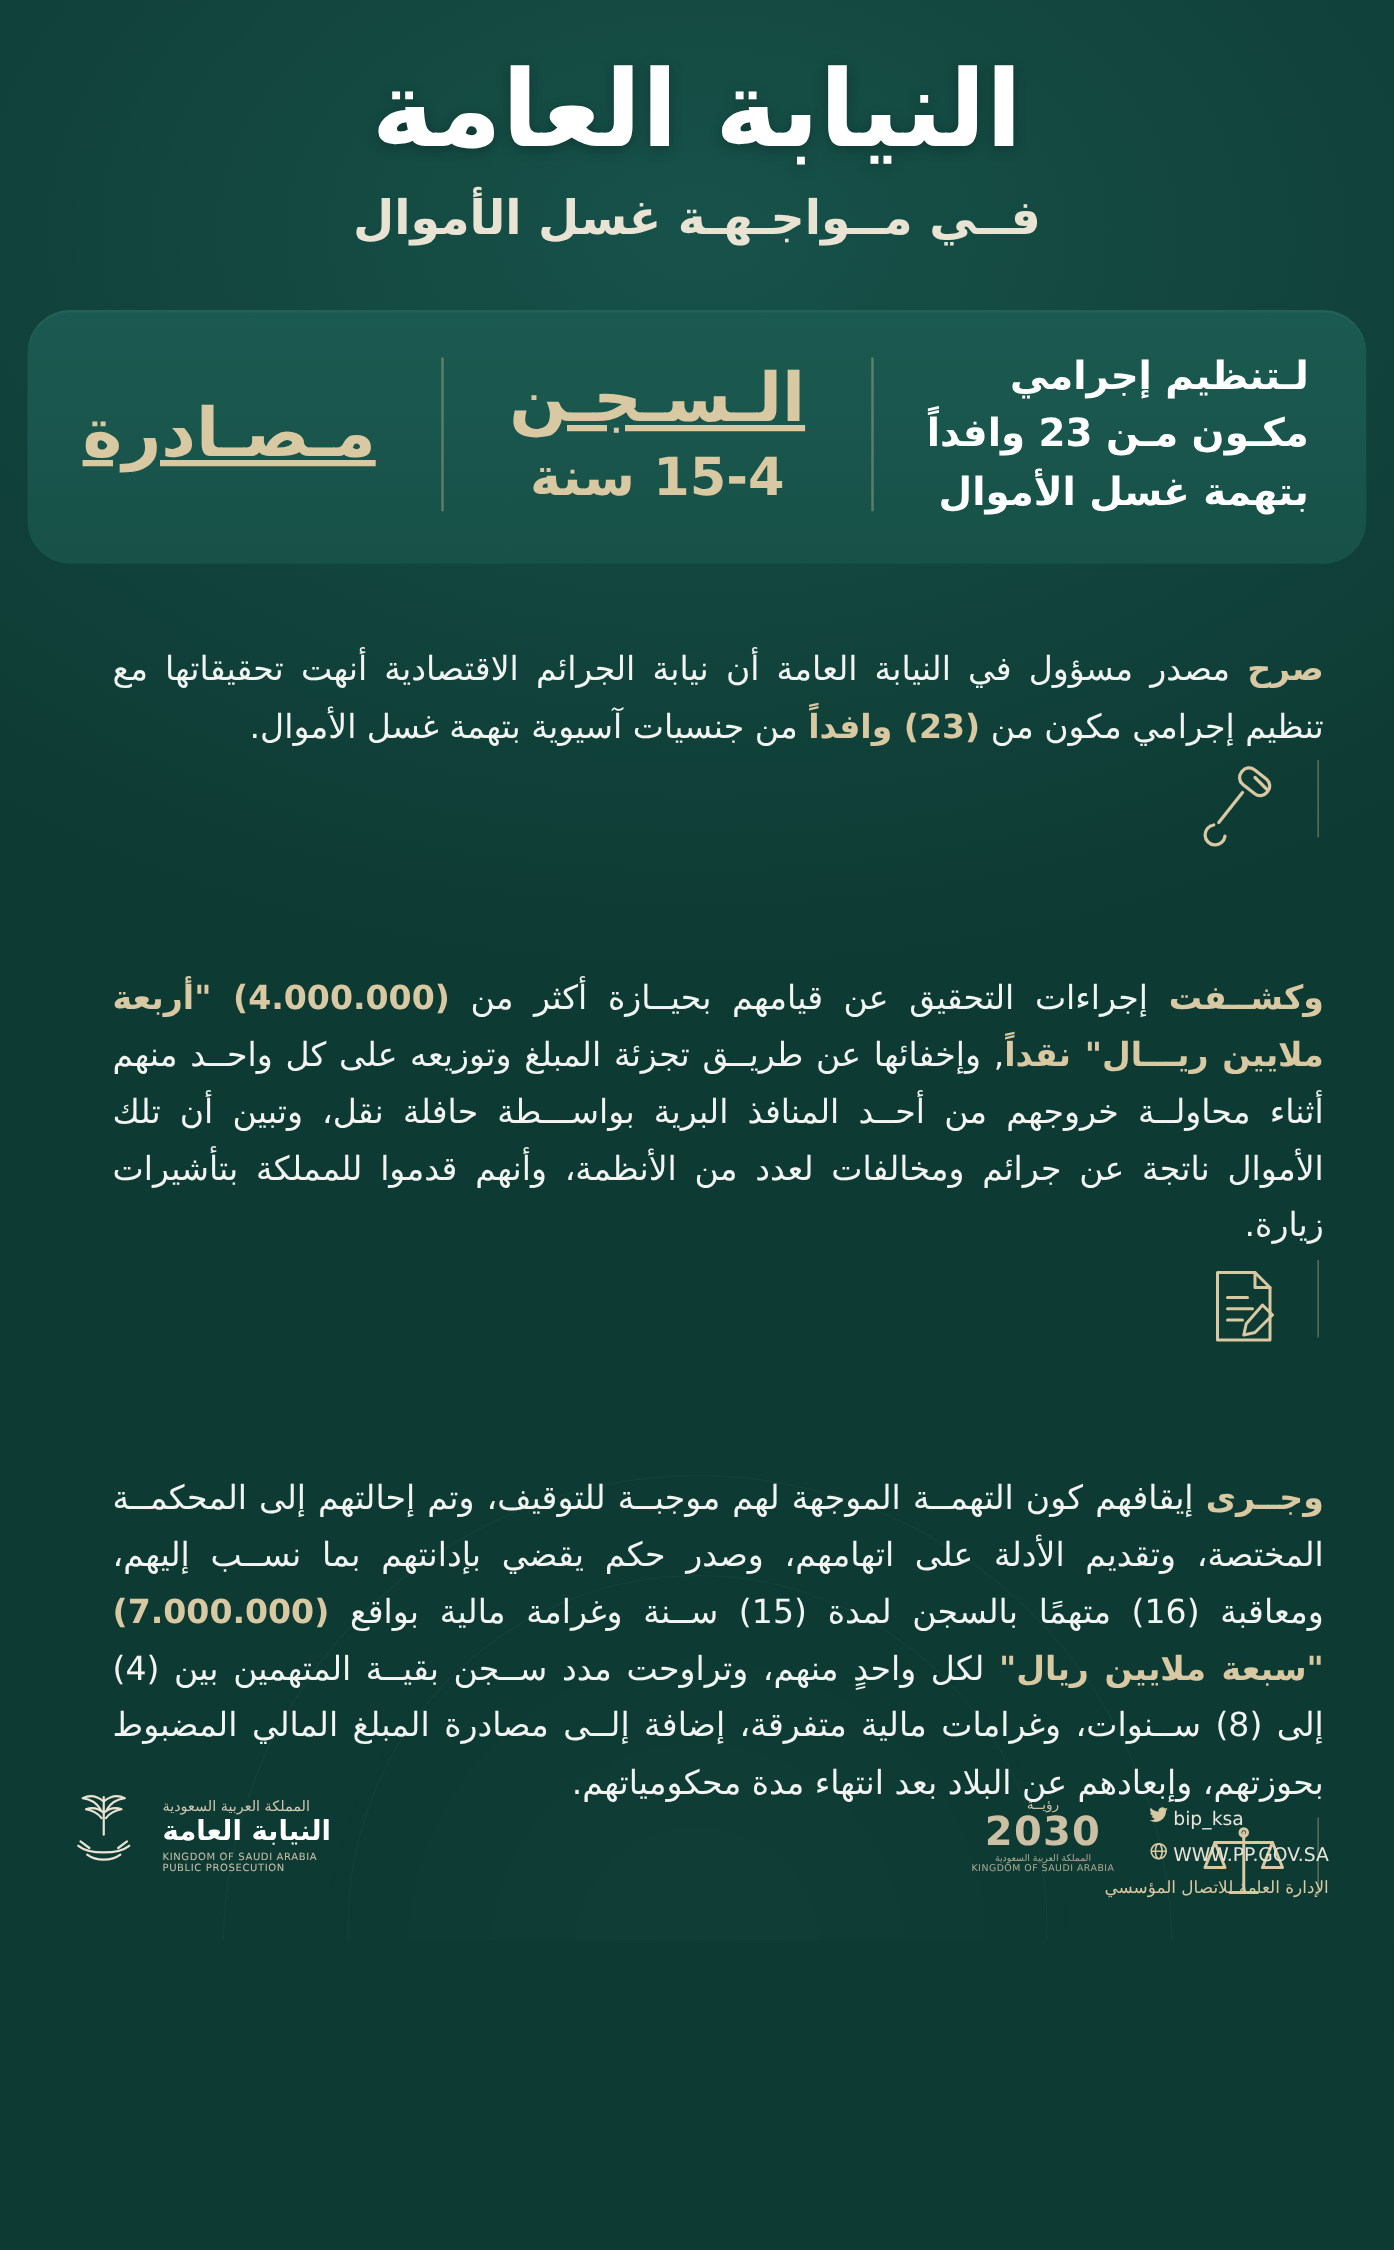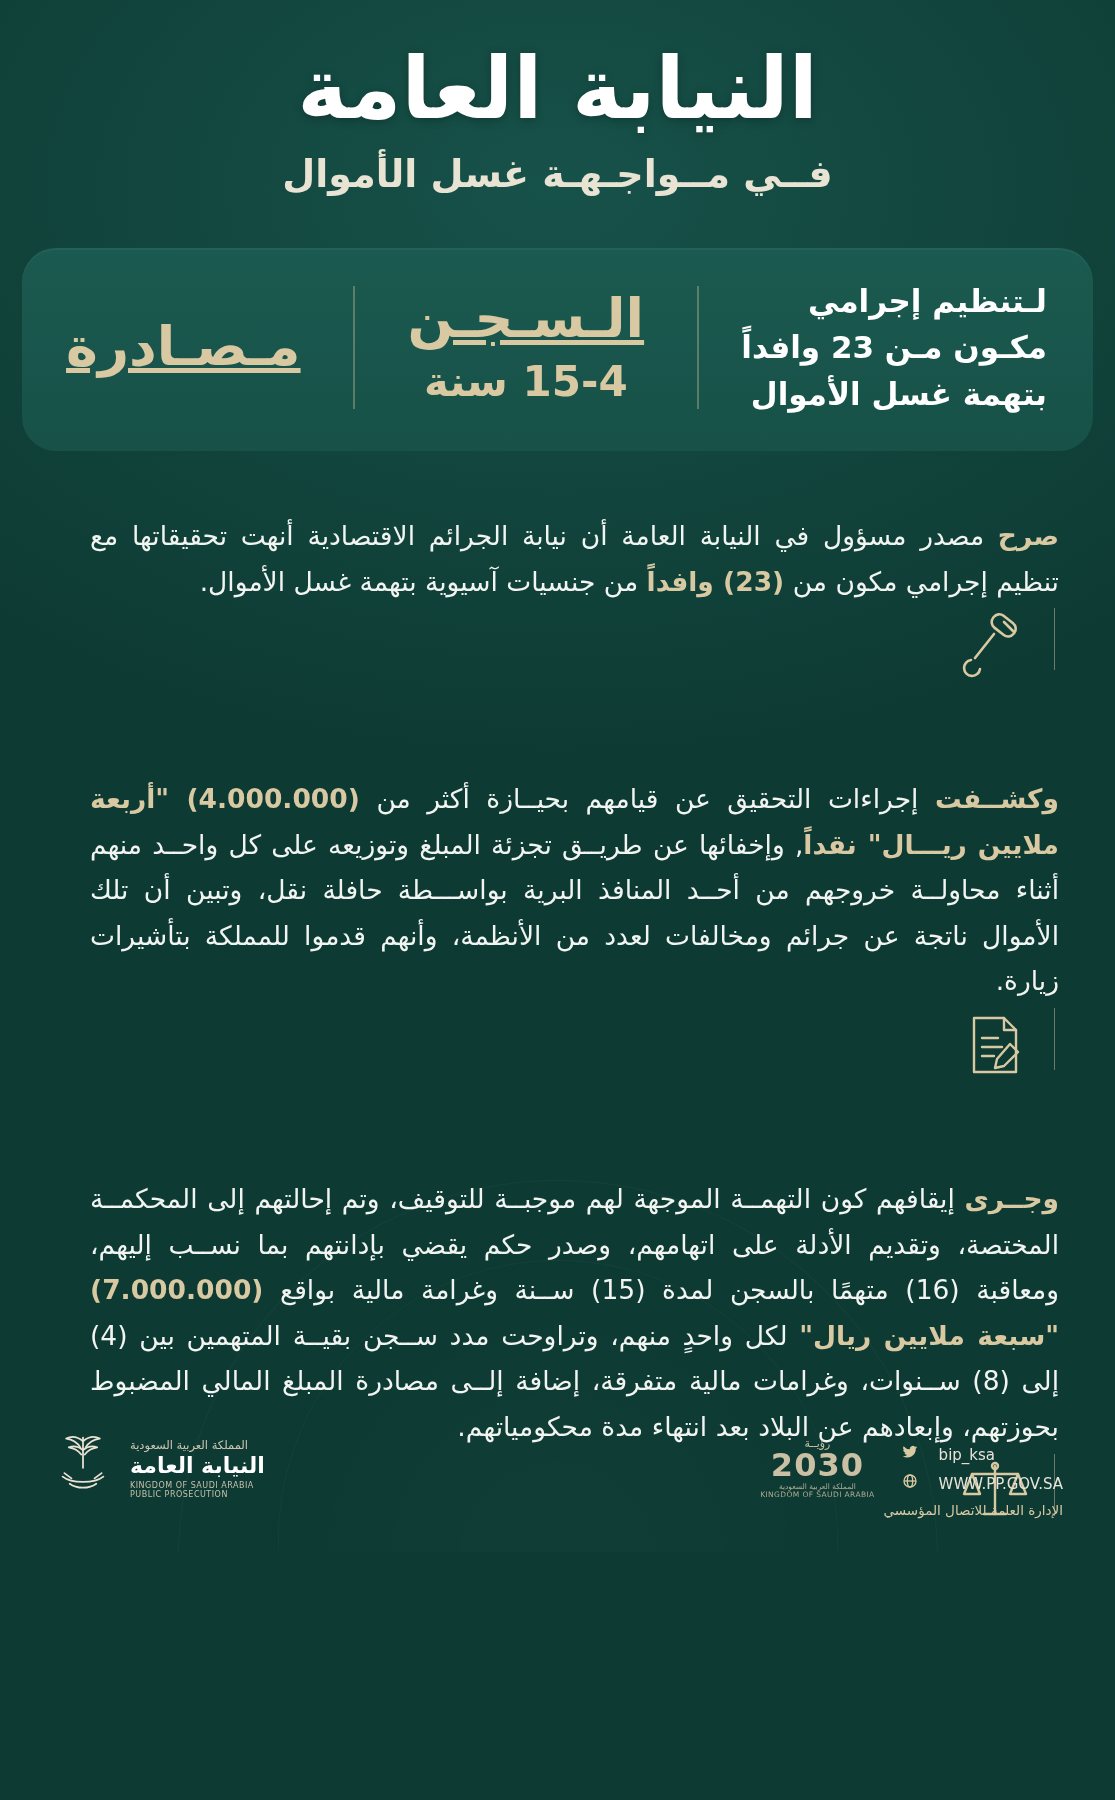--- a/index.html
+++ b/index.html
@@ -177,21 +177,21 @@
   .vision .v-top { font-size: 11px; letter-spacing: 2px; }
   .vision .v-num { font-size: 32px; font-weight: 700; letter-spacing: 1px; }
   .vision .v-bot { font-size: 7.5px; letter-spacing: 0.4px; opacity: .85; }
   .social {
     color: #e7e4da;
     font-size: 15px;
     line-height: 1.9;
     text-align: left;
     direction: ltr;
   }
-  .social div { display: flex; align-items: center; gap: 20px; }
+  .social div { display: flex; align-items: center; gap: 3px; }
   .social .sicon { color: #d9c9a3; width: 18px; display: inline-block; text-align: center; }
   .footer-right {
     display: flex;
     flex-direction: row;
     align-items: center;
     gap: 16px;
   }
   .pp-text { text-align: left; color: #e8e3d6; direction: rtl; }
   .pp-text .l1 { font-size: 11.5px; color: #cfc6b2; }
   .pp-text .l2 { font-size: 22px; font-weight: 700; color: #ffffff; margin: 1px 0 3px 0; }

